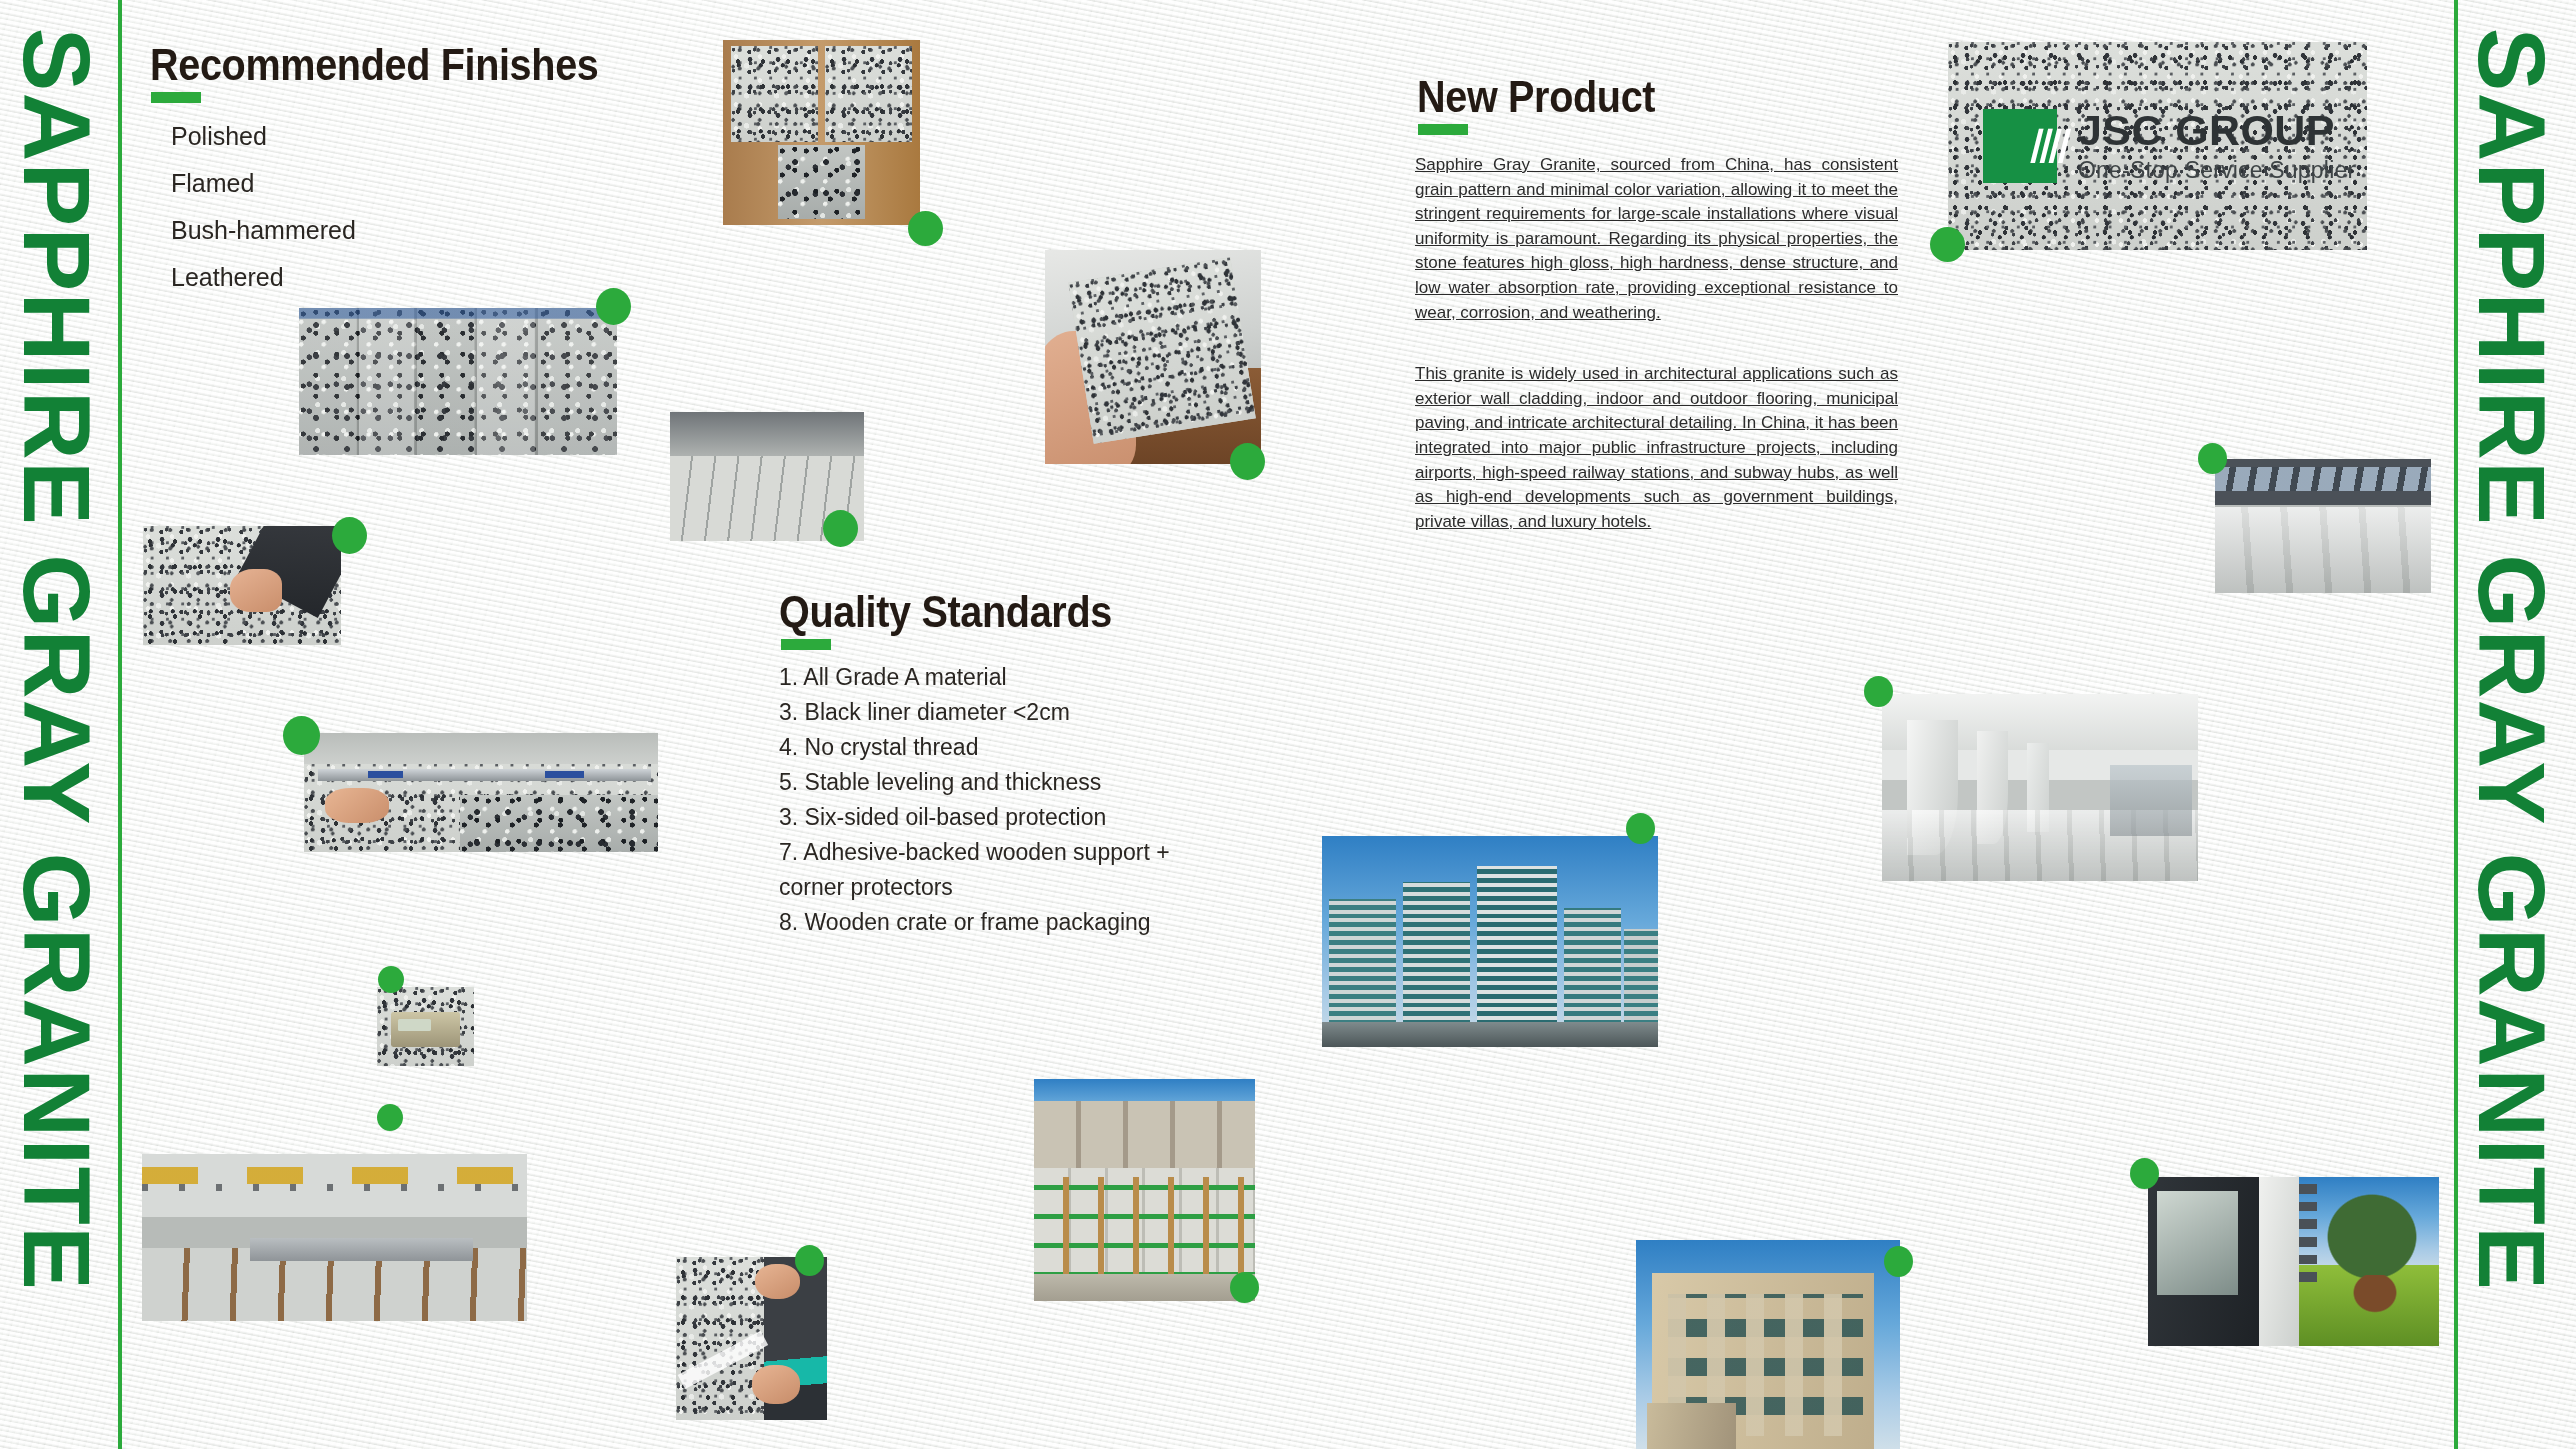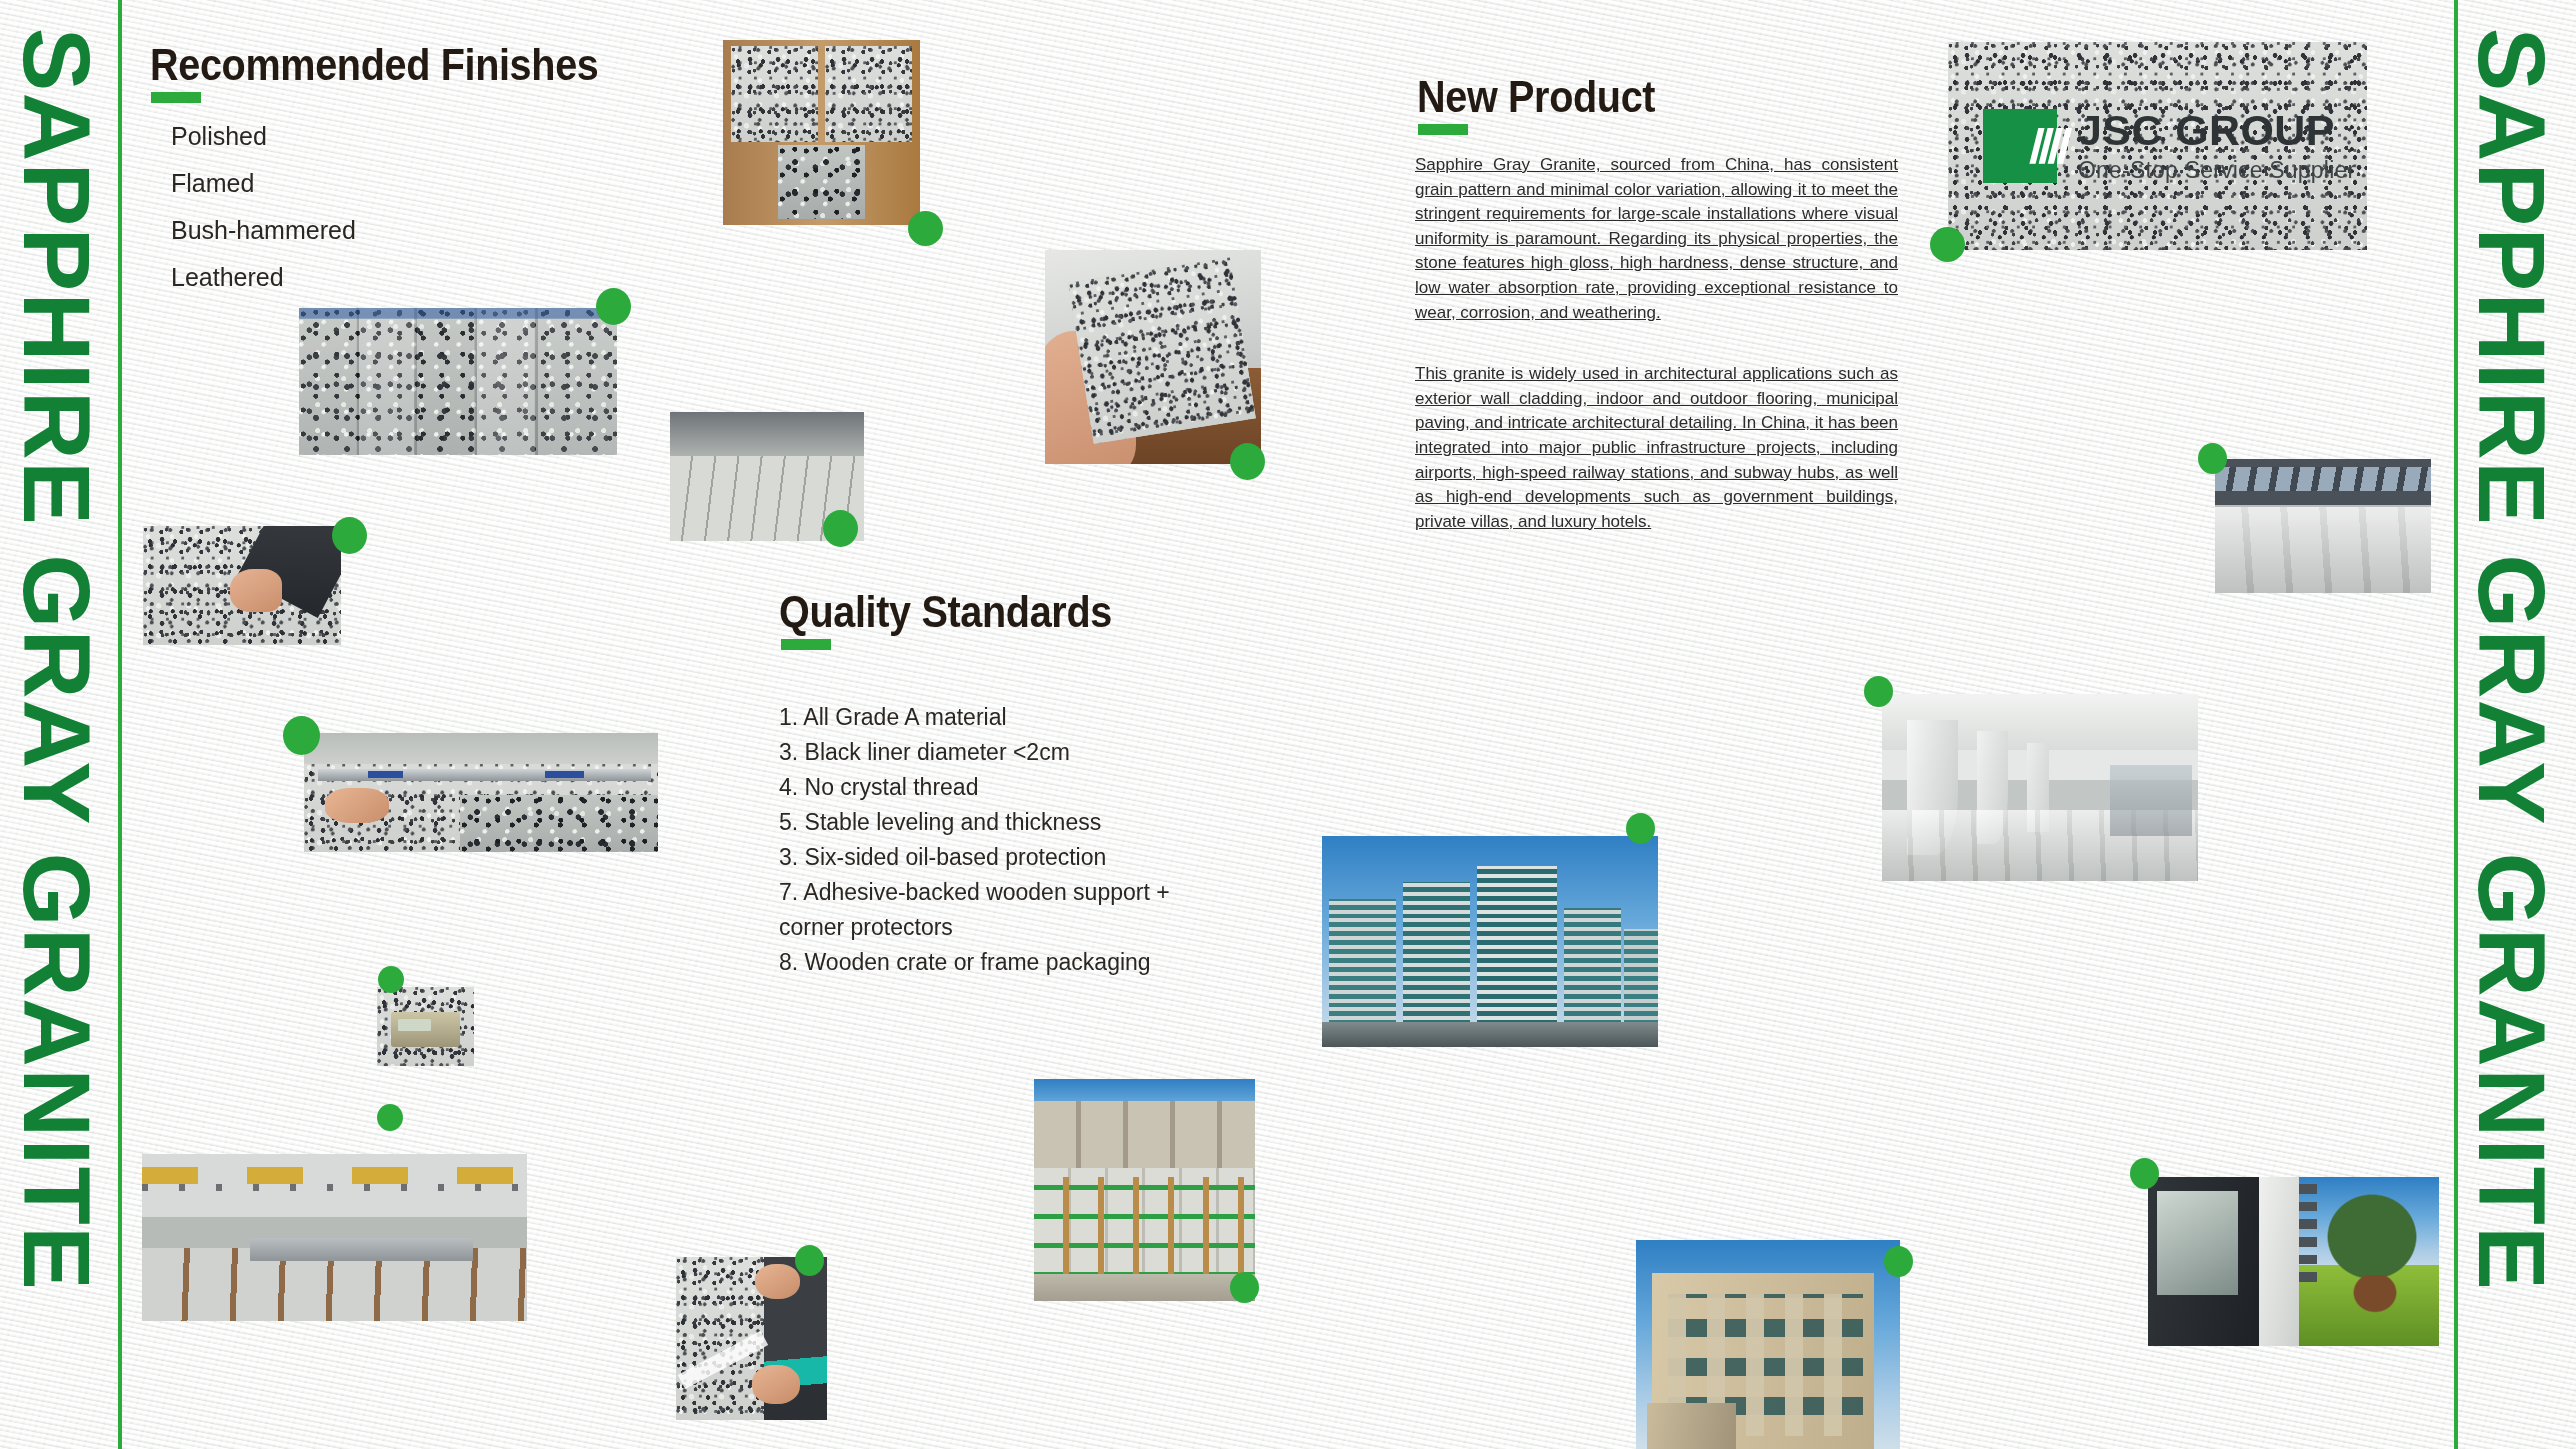--- a/index.html
+++ b/index.html
@@ -150,21 +150,21 @@
 
   
   .logo-card {
     position: absolute;
     display: flex; align-items: center; gap: 21px;
     padding-left: 35px;
   }
   .logo-mark {
     width: 74px; height: 74px; background: #169044;
     display: flex; align-items: center; justify-content: center;
-    color: #fff; font-size: 47px; font-weight: bold;
+    color: #fff; font-size: 47px; font-weight: normal;
     font-style: italic; letter-spacing: -4.8px;
     font-family: "Liberation Serif", serif;
     flex: none;
     padding-left: 48px;
   }
   .logo-text-main {
     color: #2e3335; font-size: 43px; font-weight: bold; letter-spacing: 0.4px;
     line-height: 1.05;
   }
   .logo-text-sub {
@@ -190,21 +190,21 @@
 <div class="finish-list" style="left:151px; top:113px;margin-left:20px;">
   <div>Polished</div>
   <div>Flamed</div>
   <div>Bush-hammered</div>
   <div>Leathered</div>
 </div>
 
 <div class="heading" style="left:779px; top:586px;">Quality Standards</div>
 <div class="accent-bar" style="left:781px; top:639px;"></div>
 
-<div class="quality-list" style="left:779px; top:700px;">
+<div class="quality-list" style="left:779px; top:660px;">
   <div>1. All Grade A material</div>
   <div>3. Black liner diameter &lt;2cm</div>
   <div>4. No crystal thread</div>
   <div>5. Stable leveling and thickness</div>
   <div>3. Six-sided oil-based protection</div>
   <div>7. Adhesive-backed wooden support + corner protectors</div>
   <div>8. Wooden crate or frame packaging</div>
 </div>
 
 <div class="heading" style="left:1417px; top:71px;">New Product</div>

